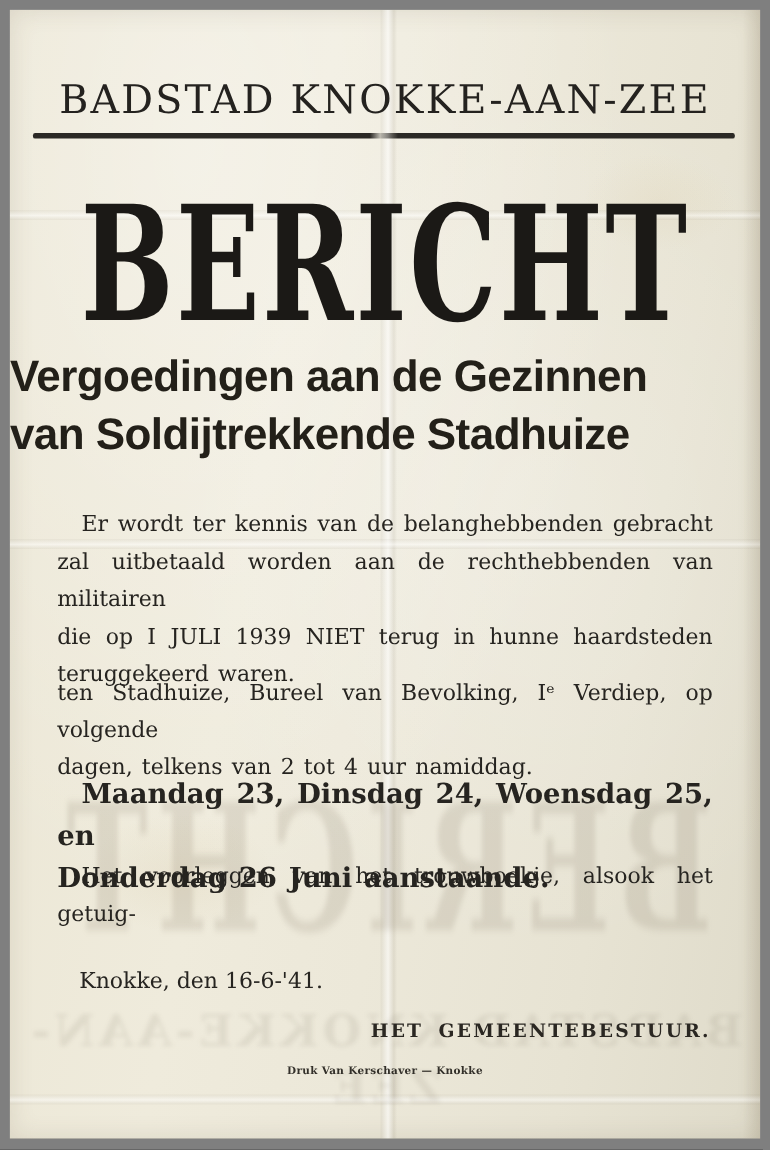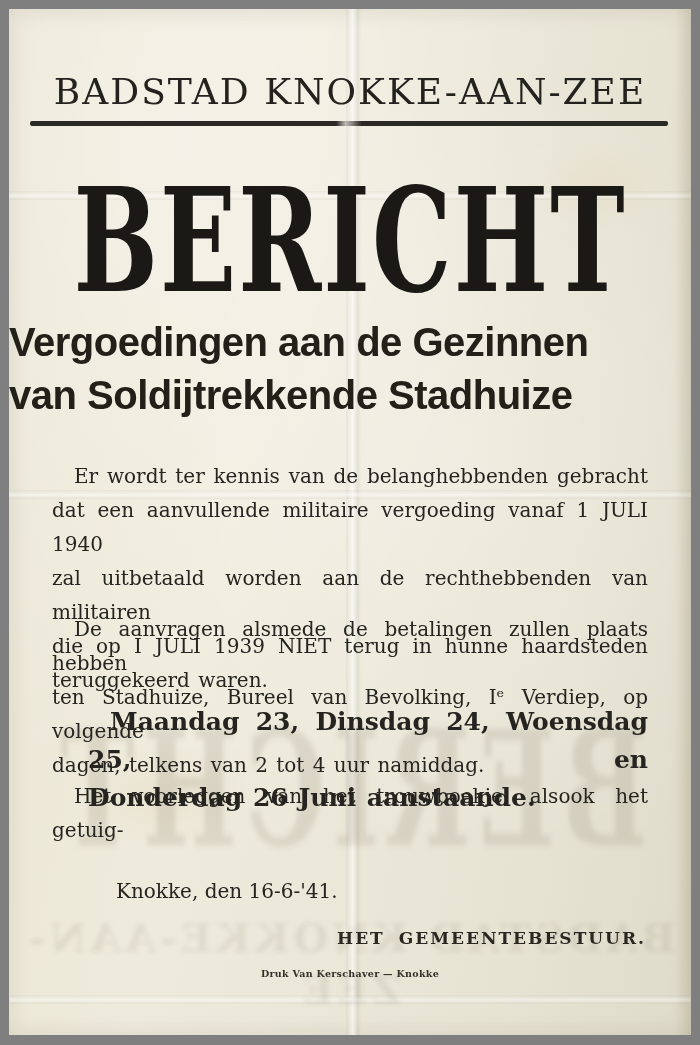--- a/index.html
+++ b/index.html
@@ -77,22 +77,22 @@
     font-family:"Liberation Sans", sans-serif;font-weight:bold;
     font-size:40px;line-height:53px;letter-spacing:-0.5px;
     color:#232019;
   }
   .bodyblock{left:43px;width:596px;font-size:20px;color:#262420;}
   .bline{line-height:34px;text-align:justify;text-align-last:justify;word-spacing:2px;}
   .bline.end{text-align-last:left;}
   .ind{text-indent:22px;}
   .p1{top:450px;} .p2{top:603px;} .p4{top:770px;}
   .dates{top:694px;font-weight:bold;font-size:25px;}
-  .dates .bline{line-height:38px;margin-left:36px;}
-  .placedate{top:868px;left:63px;font-size:20px;line-height:28px;color:#262420;margin-left:44px;}
+  .dates .bline{line-height:38px;}
+  .placedate{top:868px;left:63px;font-size:20px;line-height:28px;color:#262420;}
   .signature{
     top:918px;right:45px;left:43px;text-align:right;
     font-weight:bold;font-size:17px;line-height:22px;
     letter-spacing:2px;word-spacing:6px;color:#2a2722;
   }
   .printer{
     top:958px;left:0;right:0;text-align:center;
     font-weight:bold;font-size:9.5px;line-height:14px;
     letter-spacing:0.3px;color:#33302a;
   }
@@ -118,28 +118,26 @@
 
     <div class="txt title">BERICHT</div>
 
     <div class="txt subtitle">
       <div>Vergoedingen aan de Gezinnen</div>
       <div>van Soldijtrekkende Stadhuize</div>
     </div>
 
     <div class="txt bodyblock p1">
       <div class="bline ind">Er wordt ter kennis van de belanghebbenden gebracht</div>
-      <div class="bline">dat een aanvullende militaire vergoeding vanaf 1 JULI 1940</div>
       <div class="bline">zal uitbetaald worden aan de rechthebbenden van militairen</div>
       <div class="bline">die op I JULI 1939 NIET terug in hunne haardsteden</div>
       <div class="bline end">teruggekeerd waren.</div>
     </div>
 
     <div class="txt bodyblock p2">
-      <div class="bline ind">De aanvragen alsmede de betalingen zullen plaats hebben</div>
       <div class="bline">ten Stadhuize, Bureel van Bevolking, Iᵉ Verdiep, op volgende</div>
       <div class="bline end">dagen, telkens van 2 tot 4 uur namiddag.</div>
     </div>
 
     <div class="txt bodyblock dates">
       <div class="bline ind">Maandag 23, Dinsdag 24, Woensdag 25, en</div>
       <div class="bline end">Donderdag 26 Juni aanstaande.</div>
     </div>
 
     <div class="txt bodyblock p4">

